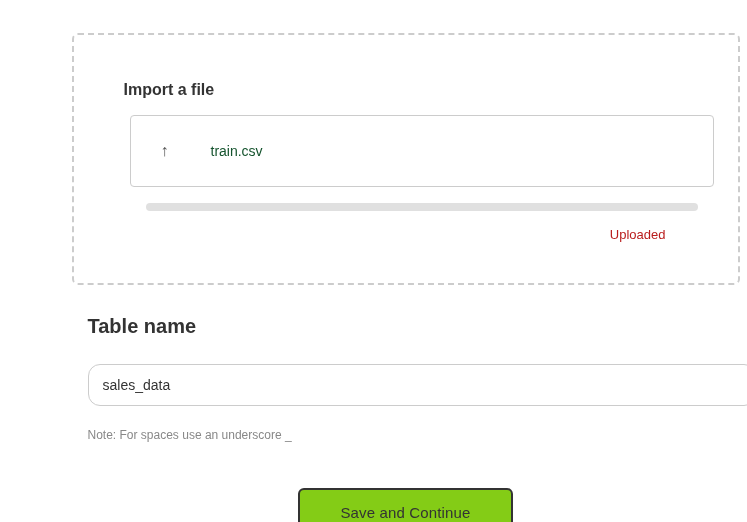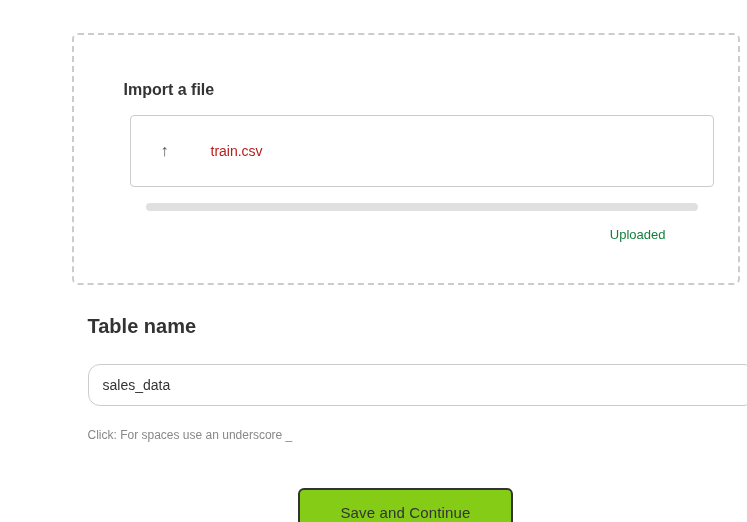--- a/index.html
+++ b/index.html
@@ -55,21 +55,21 @@
     .upload-icon {
       display: inline-flex;
       align-items: center;
       justify-content: center;
       color: #555555;
       font-size: 16px;
     }
 
     .file-name-text {
       font-size: 14px;
-      color: #b91c1c;
+      color: #14532d;
     }
 
     .progress-container {
       margin-top: 12px;
       position: relative;
     }
 
     .progress-bar-bg {
       width: 100%;
       height: 8px;
@@ -80,21 +80,21 @@
 
     .progress-bar-fill {
       height: 100%;
       background: #00bfa5;
       border-radius: 4px;
       width: 100%;
     }
 
     .uploaded-label {
       font-size: 13px;
-      color: #15803d;
+      color: #b91c1c;
       text-align: right;
       margin-top: 4px;
     }
 
     .drag-hint {
       font-size: 13px;
       color: #888888;
       text-align: center;
       margin-top: 16px;
     }
@@ -165,20 +165,20 @@
         <div class="progress-bar-fill"></div>
       </div>
       <div class="uploaded-label">Uploaded</div>
     </div>
 
   </div>
 
   <div class="table-name-section">
     <div class="table-name-label">Table name</div>
     <input class="table-name-input" type="text" value="sales_data" style="">
-    <div class="table-name-note">Click: For spaces use an underscore _</div>
+    <div class="table-name-note">Note: For spaces use an underscore _</div>
   </div>
 
   <div class="button-container">
     <button class="save-continue-btn">Save and Continue</button>
   </div>
 
 </div>
 
 </body></html>

